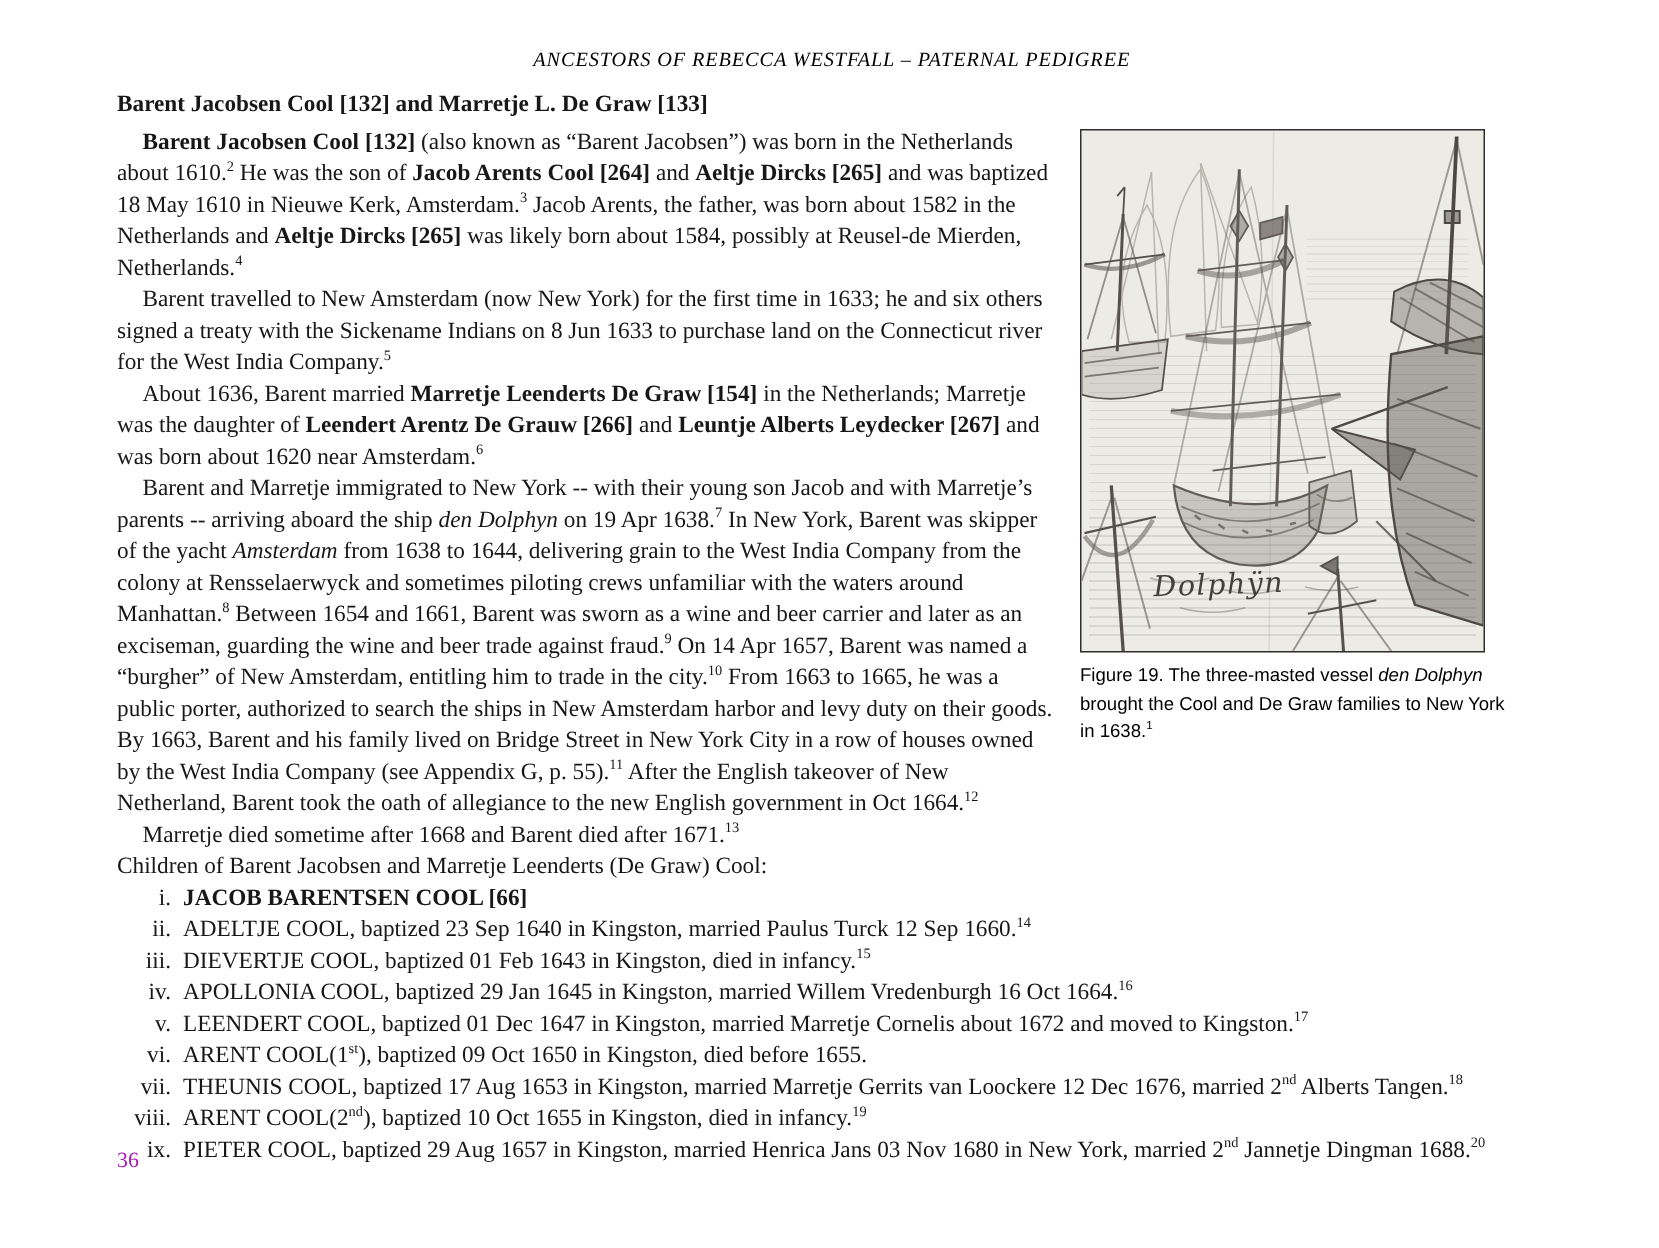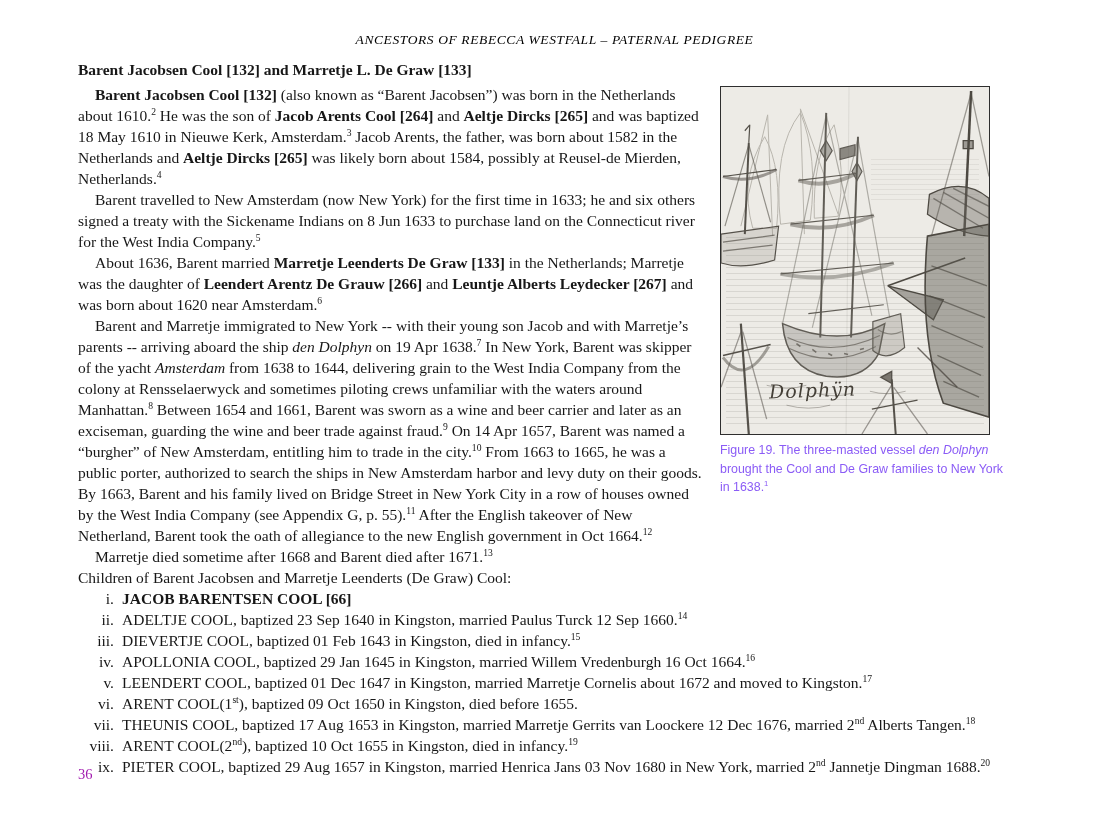--- a/index.html
+++ b/index.html
@@ -70,21 +70,21 @@
     font-size: 19px;
     letter-spacing: 1px;
     color: #443f37;
     transform: rotate(-2deg);
   }
   figcaption {
     margin-top: 6px;
     font-family: "Liberation Sans", sans-serif;
     font-size: 12.4px;
     line-height: 1.5;
-    color: #8b5cf6;
+    color: #000000;
     white-space: nowrap;
     overflow: visible;
   }
 
   
   ol.children {
     list-style: none;
     margin: 0; padding: 0;
     font-size: 15.5px;
     line-height: 21px;
@@ -193,21 +193,21 @@
             <path d="M46,300 q20,6 40,0 M96,308 q18,5 36,0 M150,306 q18,5 36,0 M66,320 q22,6 44,0"></path>
           </g>
         </svg>
         <div class="dolphyn-label">Dolphÿn</div>
       </div>
       <figcaption><span>Figure 19. The three-masted vessel </span><span class="ri">den Dolphyn</span><br><span>brought the Cool and De Graw families to New York</span><br><span>in 1638.</span><sup>1</sup></figcaption>
     </figure>
 
     <p class="indent"><span class="rb">Barent Jacobsen Cool [132]</span><span> (also known as “Barent Jacobsen”) was born in the Netherlands about 1610.</span><sup>2</sup><span> He was the son of </span><span class="rb">Jacob Arents Cool [264]</span><span> and </span><span class="rb">Aeltje Dircks [265]</span><span> and was baptized 18 May 1610 in Nieuwe Kerk, Amsterdam.</span><sup>3</sup><span> Jacob Arents, the father, was born about 1582 in the Netherlands and </span><span class="rb">Aeltje Dircks [265]</span><span> was likely born about 1584, possibly at Reusel-de Mierden, Netherlands.</span><sup>4</sup></p>
     <p class="indent"><span>Barent travelled to New Amsterdam (now New York) for the first time in 1633; he and six others signed a treaty with the Sickename Indians on 8 Jun 1633 to purchase land on the Connecticut river for the West India Company.</span><sup>5</sup></p>
-    <p class="indent"><span>About 1636, Barent married </span><span class="rb">Marretje Leenderts De Graw [133]</span><span> in the Netherlands; Marretje was the daughter of </span><span class="rb">Leendert Arentz De Grauw [266]</span><span> and </span><span class="rb">Leuntje Alberts Leydecker [267]</span><span> and was born about 1620 near Amsterdam.</span><sup>6</sup></p>
+    <p class="indent"><span>About 1636, Barent married </span><span class="rb">Marretje Leenderts De Graw [154]</span><span> in the Netherlands; Marretje was the daughter of </span><span class="rb">Leendert Arentz De Grauw [266]</span><span> and </span><span class="rb">Leuntje Alberts Leydecker [267]</span><span> and was born about 1620 near Amsterdam.</span><sup>6</sup></p>
     <p class="indent"><span>Barent and Marretje immigrated to New York -- with their young son Jacob and with Marretje’s parents -- arriving aboard the ship </span><span class="ri">den Dolphyn</span><span> on 19 Apr 1638.</span><sup>7</sup><span> In New York, Barent was skipper of the yacht </span><span class="ri">Amsterdam</span><span> from 1638 to 1644, delivering grain to the West India Company from the colony at Rensselaerwyck and sometimes piloting crews unfamiliar with the waters around Manhattan.</span><sup>8</sup><span> Between 1654 and 1661, Barent was sworn as a wine and beer carrier and later as an exciseman, guarding the wine and beer trade against fraud.</span><sup>9</sup><span> On 14 Apr 1657, Barent was named a “burgher” of New Amsterdam, entitling him to trade in the city.</span><sup>10</sup><span> From 1663 to 1665, he was a public porter, authorized to search the ships in New Amsterdam harbor and levy duty on their goods. By 1663, Barent and his family lived on Bridge Street in New York City in a row of houses owned by the West India Company (see Appendix G, p. 55).</span><sup>11</sup><span> After the English takeover of New Netherland, Barent took the oath of allegiance to the new English government in Oct 1664.</span><sup>12</sup></p>
     <p class="indent"><span>Marretje died sometime after 1668 and Barent died after 1671.</span><sup>13</sup></p>
     <p><span>Children of Barent Jacobsen and Marretje Leenderts (De Graw) Cool:</span></p>
 
     <ol class="children">
       <li><span class="numeral">i.</span><span><span class="rb">JACOB BARENTSEN COOL [66]</span></span></li>
       <li><span class="numeral">ii.</span><span><span>ADELTJE COOL, baptized 23 Sep 1640 in Kingston, married Paulus Turck 12 Sep 1660.</span><sup>14</sup></span></li>
       <li><span class="numeral">iii.</span><span><span>DIEVERTJE COOL, baptized 01 Feb 1643 in Kingston, died in infancy.</span><sup>15</sup></span></li>
       <li><span class="numeral">iv.</span><span><span>APOLLONIA COOL, baptized 29 Jan 1645 in Kingston, married Willem Vredenburgh 16 Oct 1664.</span><sup>16</sup></span></li>
       <li><span class="numeral">v.</span><span><span>LEENDERT COOL, baptized 01 Dec 1647 in Kingston, married Marretje Cornelis about 1672 and moved to Kingston.</span><sup>17</sup></span></li>

